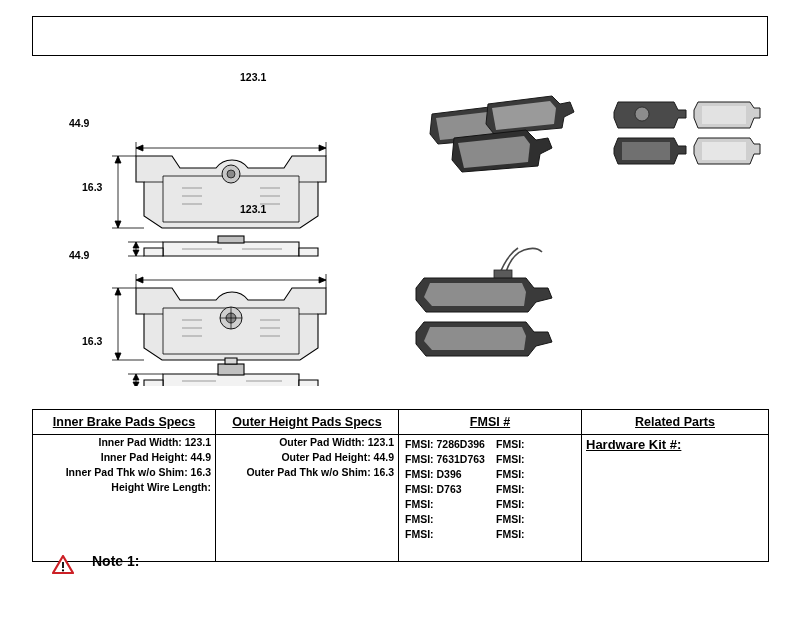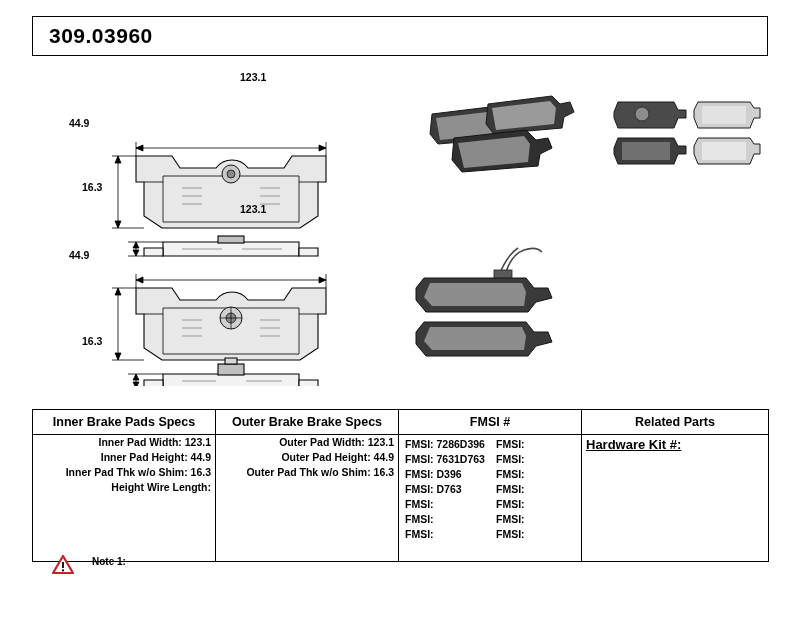--- a/index.html
+++ b/index.html
@@ -80,20 +80,21 @@
     border: 1.2px solid #000;
     padding: 0;
     vertical-align: top;
   }
   .spec-table thead th {
     height: 24px;
     font-size: 12.5px;
     font-weight: bold;
     text-align: center;
     vertical-align: middle;
+    text-decoration: underline;
   }
   .col1 { width: 183px; }
   .col2 { width: 183px; }
   .col3 { width: 183px; }
   .col4 { width: 187px; }
 
   .body-cell {
     height: 126px;
     padding: 6px 8px 4px 8px;
     border-radius: 16px;
@@ -137,41 +138,40 @@
     left: 52px;
     top: 551px;
     width: 300px;
   }
   .note-row {
     display: flex;
     align-items: center;
     height: 20px;
   }
   .note-label {
-    font-size: 10px;
+    font-size: 14px;
     font-weight: bold;
     margin-left: 40px;
   }
   .warn-icon {
     position: absolute;
     left: 0px;
     top: 4px;
     width: 22px;
     height: 19px;
   }
 
   svg { display: block; }
 </style>
 </head>
 <body>
 
 <div class="sheet">
 
   <div class="header">
-    <div class="part-number">309.03960</div>
   </div>
 
   <div class="drawing-area">
 
     <svg width="370" height="330" style="position:absolute;left:0;top:0;">
 
       <g stroke="#000" stroke-width="1.1" fill="#e8e8e8">
         <path d="M104 100 L104 126 L112 126 L112 160 L130 172 L268 172 L286 160 L286 126 L294 126 L294 100 L260 100 L252 112 L216 112 Q210 104 200 104 Q190 104 184 112 L148 112 L140 100 Z"></path>
       </g>
 
@@ -324,21 +324,21 @@
   <table class="spec-table">
     <colgroup>
       <col class="col1">
         <col class="col2">
         <col class="col3">
         <col class="col4">
     </colgroup>
     <thead>
       <tr>
         <th>Inner Brake Pads Specs</th>
-        <th>Outer Brake Brake Specs</th>
+        <th>Outer Height Pads Specs</th>
         <th>FMSI #</th>
         <th>Related Parts</th>
       </tr>
     </thead>
     <tbody>
       <tr>
         <td class="body-cell">
           <div class="spec-line">Inner Pad Width: 123.1</div>
           <div class="spec-line">Inner Pad Height: 44.9</div>
           <div class="spec-line">Inner Pad Thk w/o Shim: 16.3</div>

